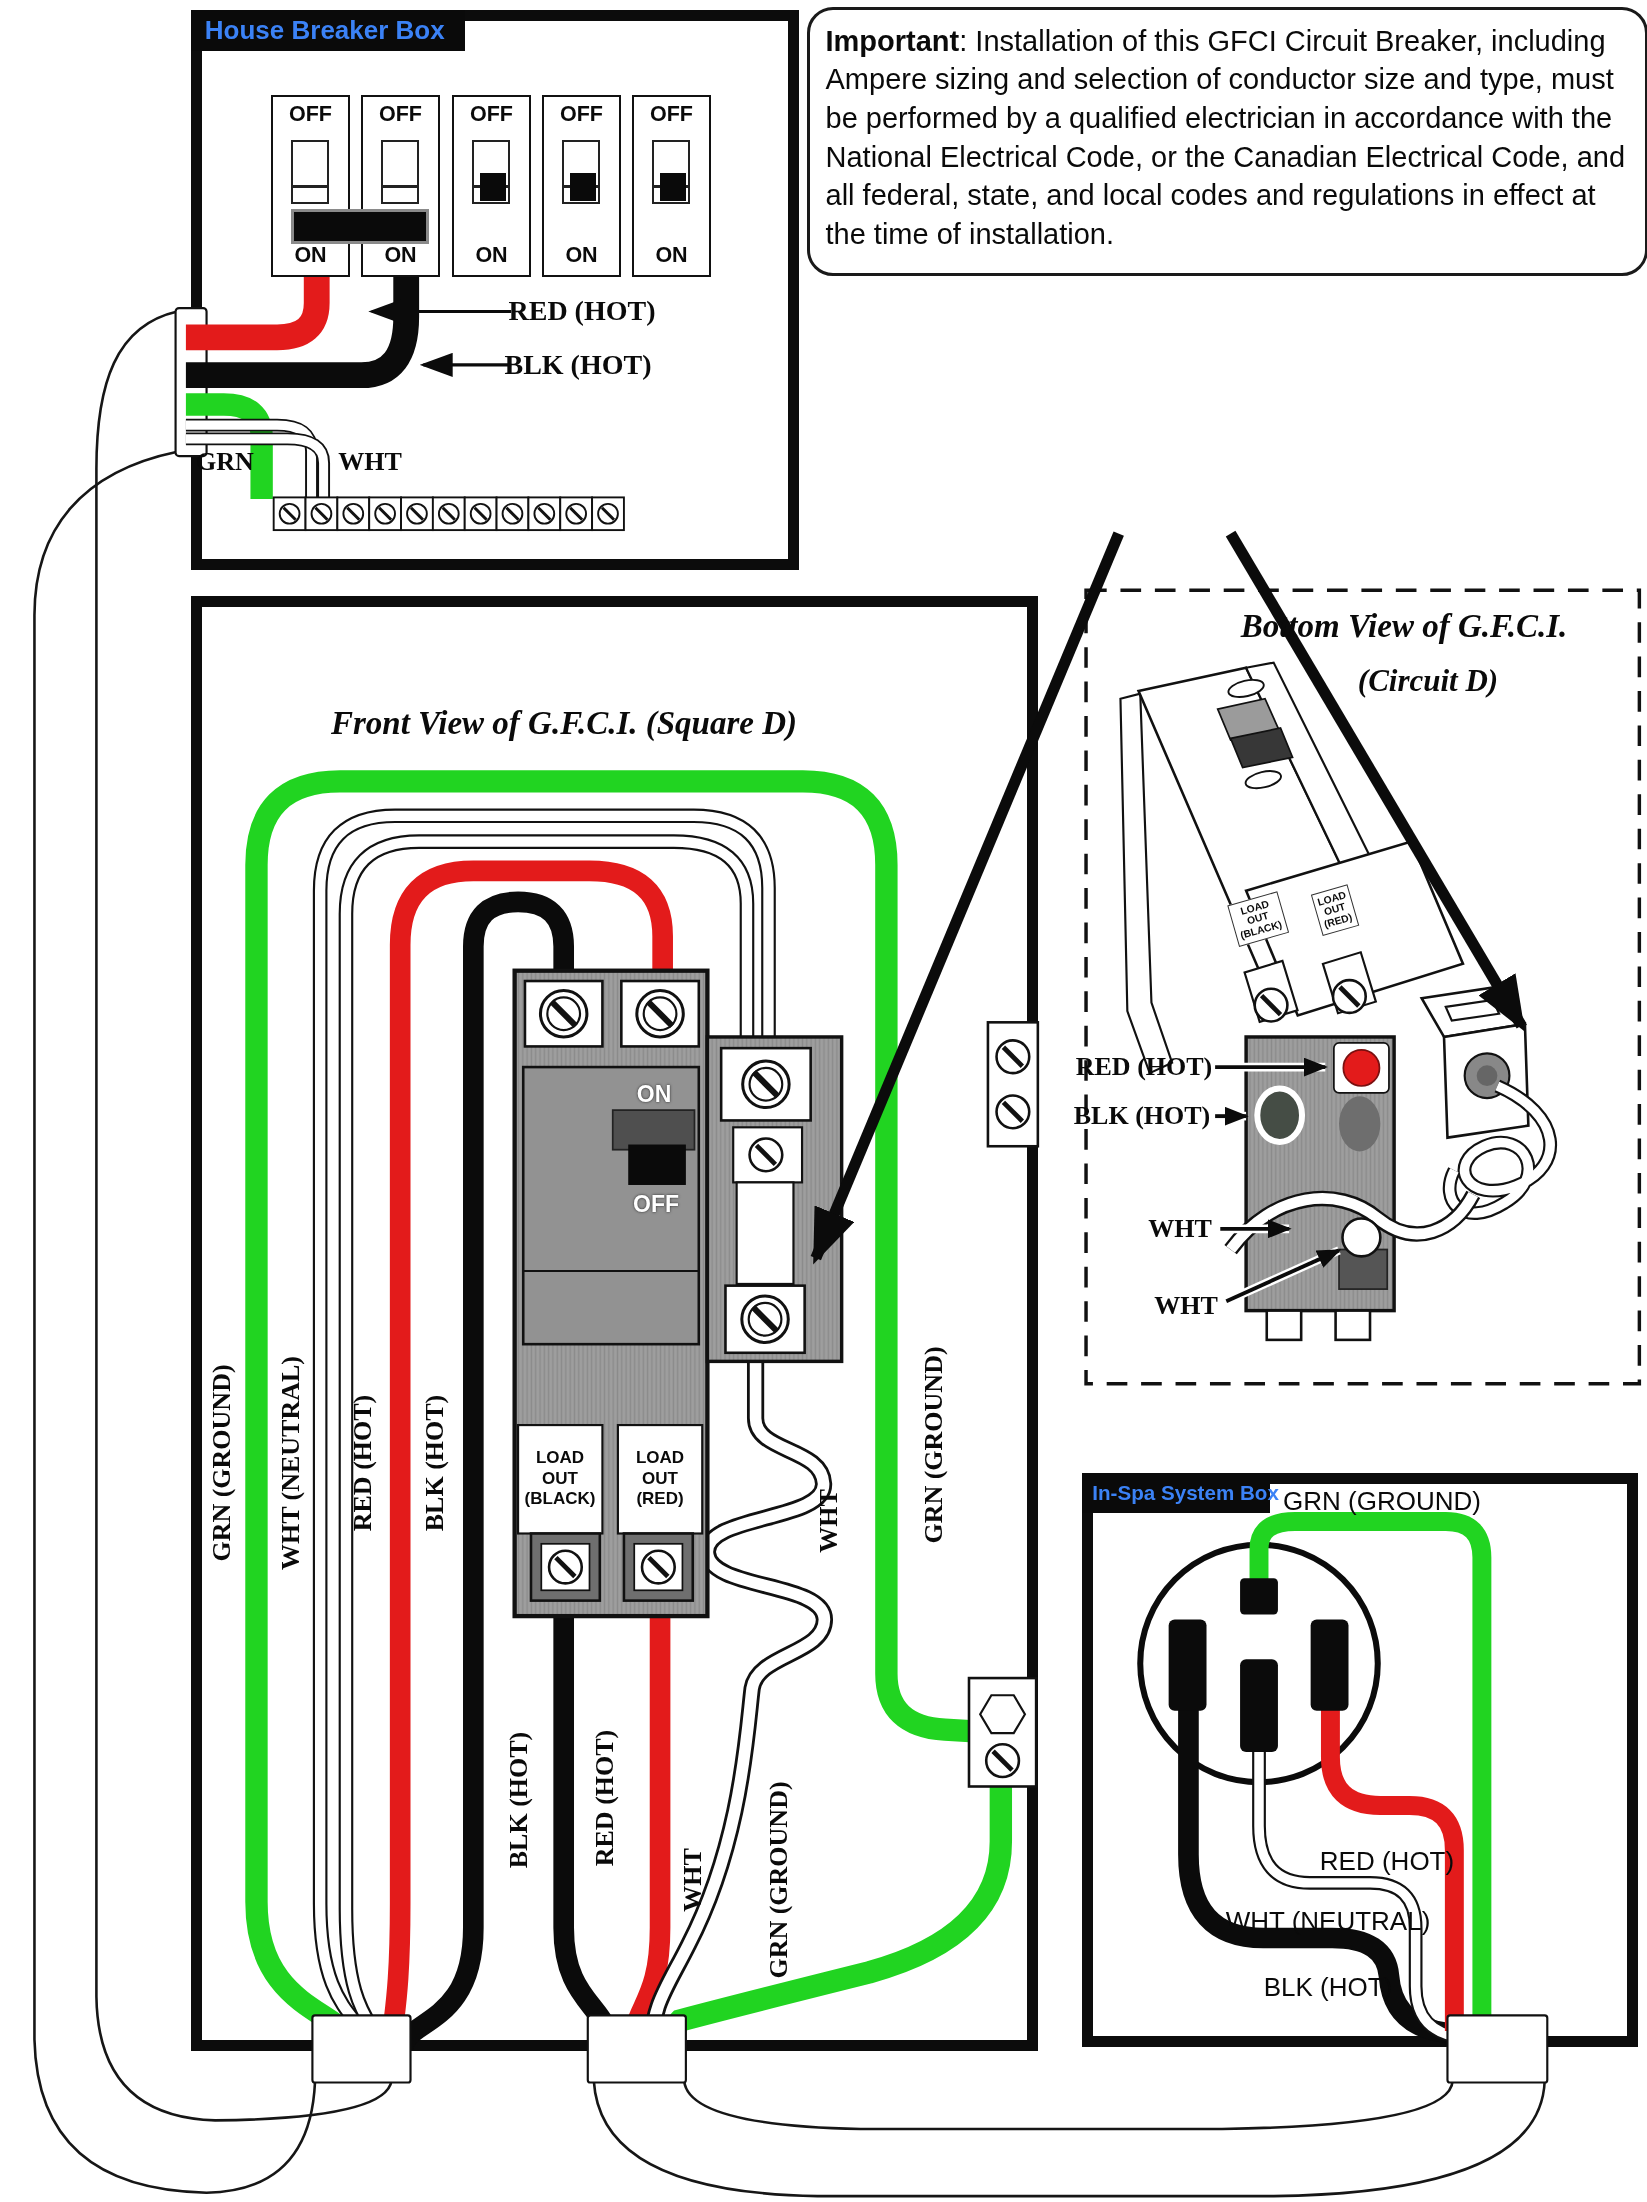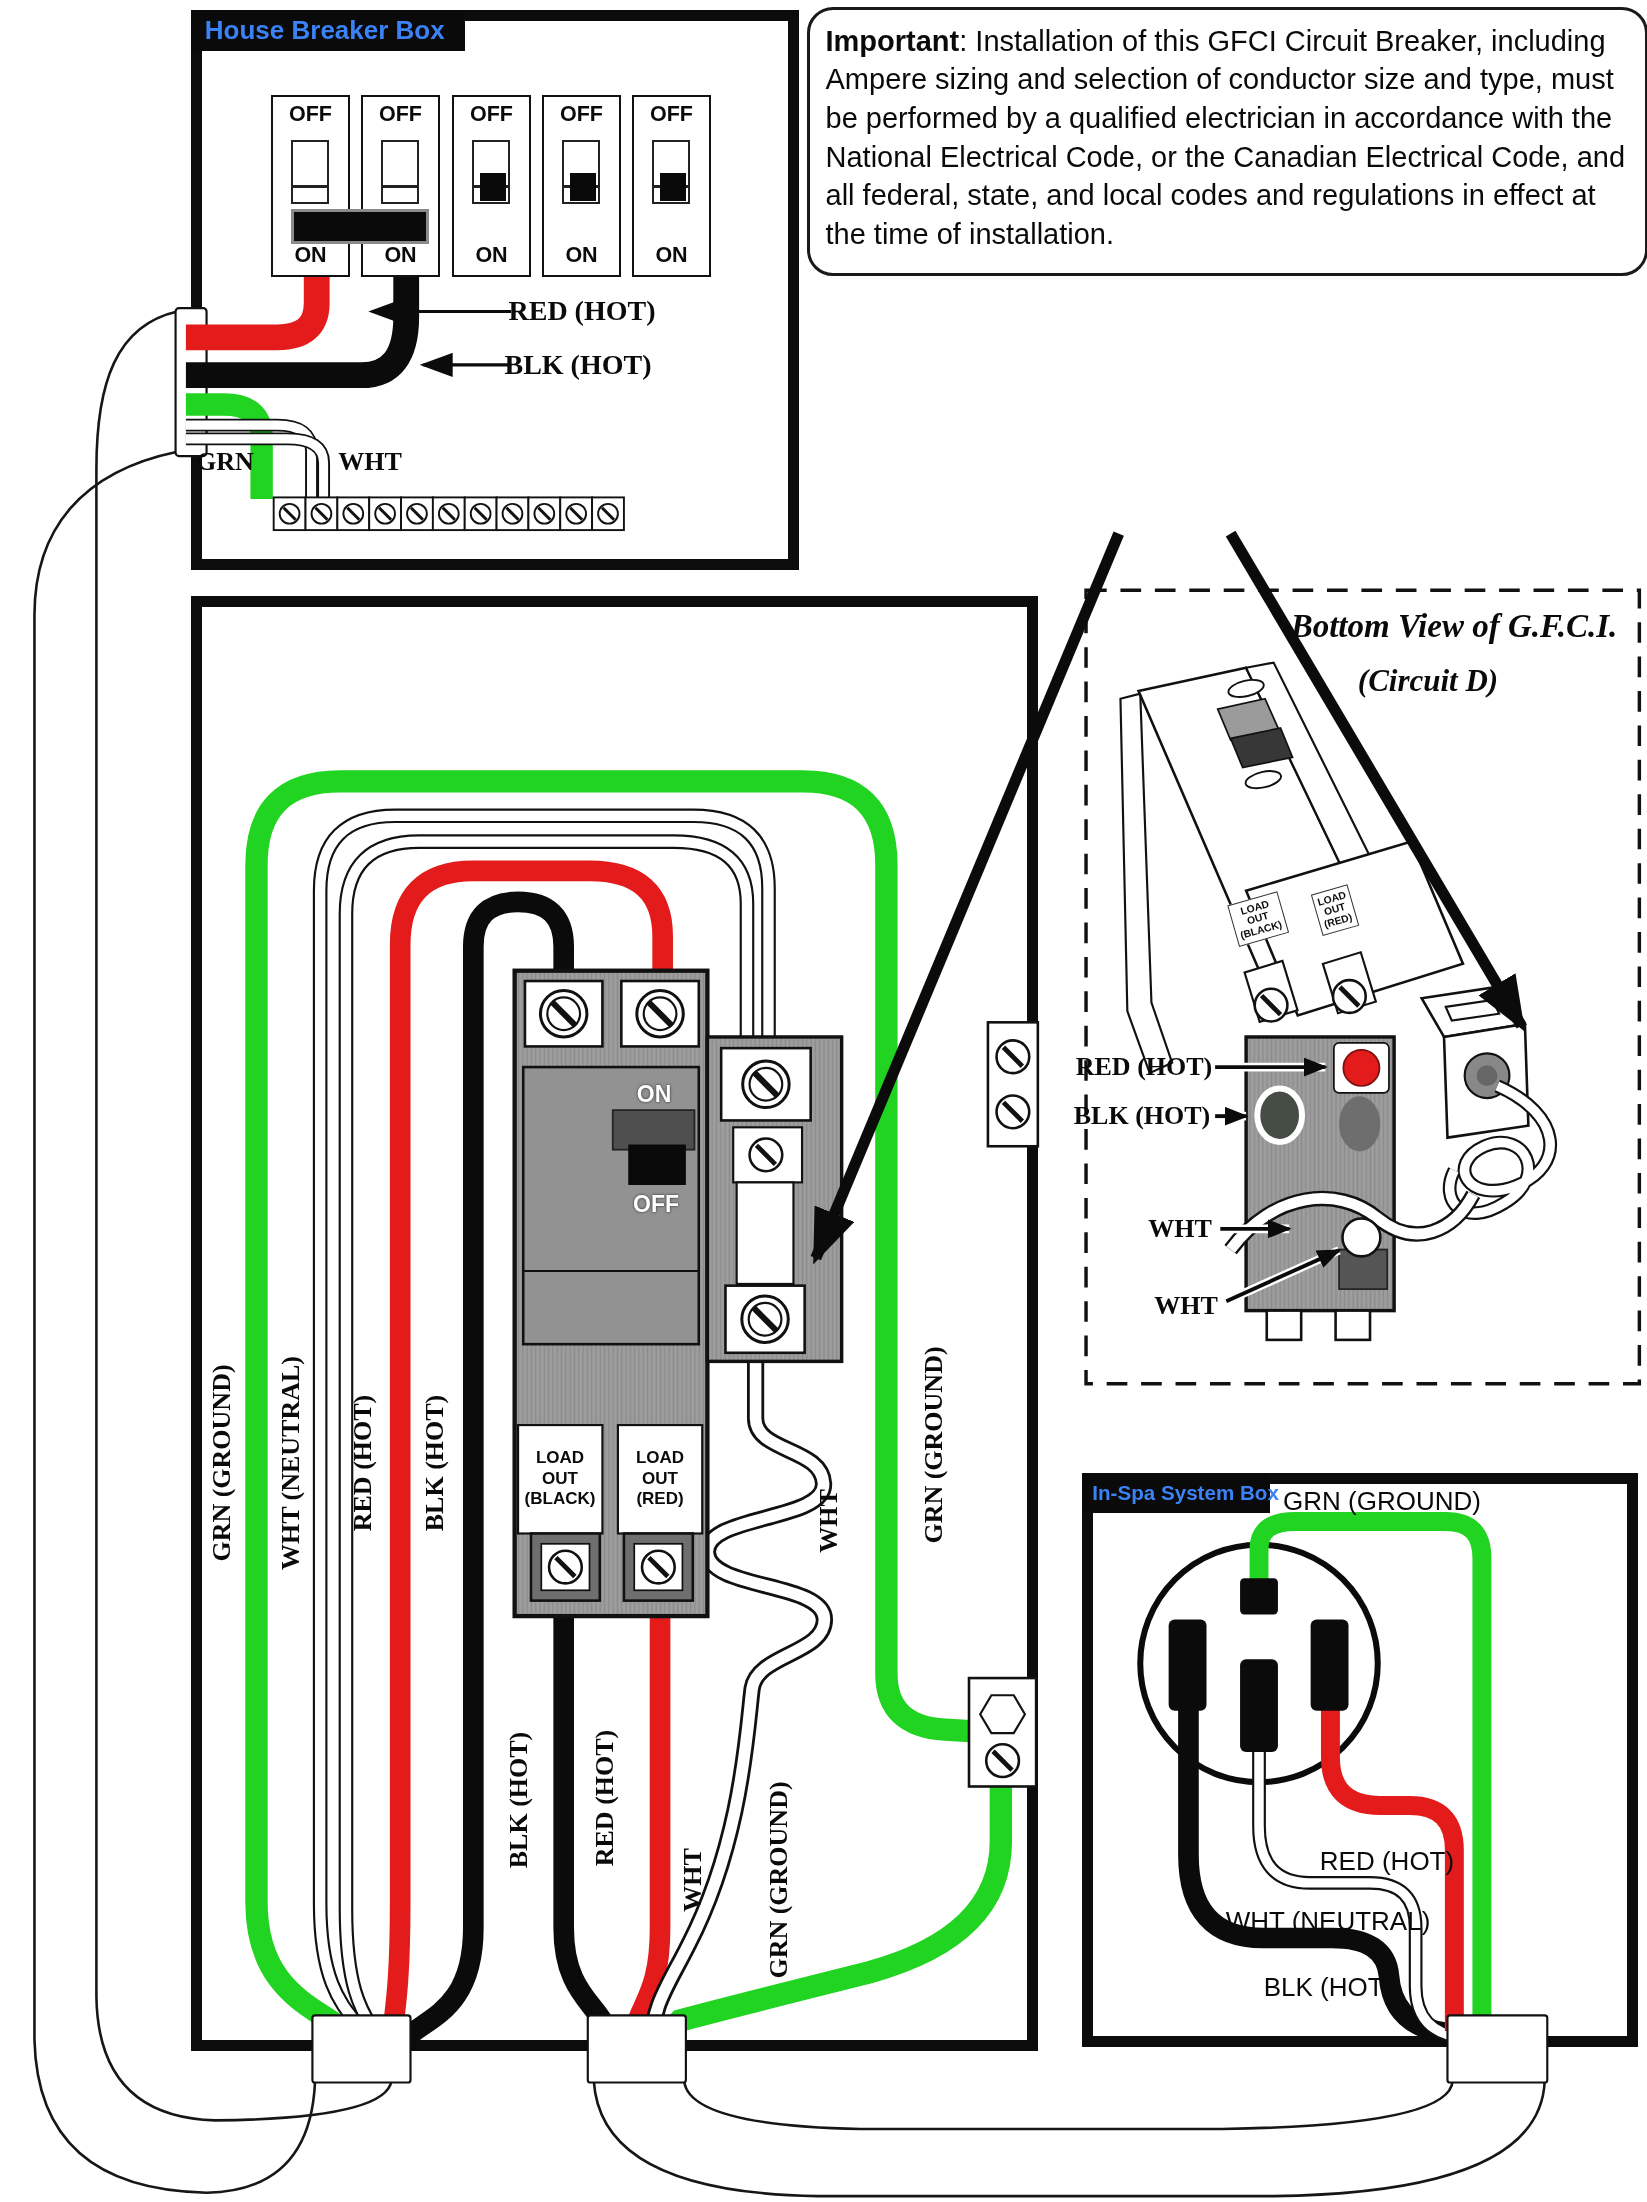--- a/index.html
+++ b/index.html
@@ -312,20 +312,21 @@
     <div class="sq"></div>
     <div class="on">ON</div>
   </div>
   <div class="tiebar"></div>
 
   <div class="slab" style="left:582px;top:311px;font-size:28px;">RED (HOT)</div>
   <div class="slab" style="left:578px;top:365px;font-size:28px;">BLK (HOT)</div>
   <div class="slab" style="left:225px;top:462px;font-size:26px;">GRN</div>
   <div class="slab" style="left:370px;top:462px;font-size:26px;">WHT</div>
 
+  <div class="caption" style="left:564px;top:723px;font-size:33px;">Front View of G.F.C.I. (Square D)</div>
   <div class="gfcitxt" style="left:654px;top:1094px;font-size:23px;">ON</div>
   <div class="gfcitxt" style="left:656px;top:1204px;font-size:23px;">OFF</div>
 
   <div class="loadbox" style="left:518px;top:1425px;width:84px;height:108px;">
     <div>LOAD</div>
     <div>OUT</div>
     <div>(BLACK)</div>
   </div>
   <div class="loadbox" style="left:618px;top:1425px;width:84px;height:108px;">
     <div>LOAD</div>
@@ -337,21 +338,21 @@
   <div class="vlab" style="left:291px;top:1463px;font-size:26px;">WHT (NEUTRAL)</div>
   <div class="vlab" style="left:363px;top:1463px;font-size:26px;">RED (HOT)</div>
   <div class="vlab" style="left:435px;top:1463px;font-size:26px;">BLK (HOT)</div>
   <div class="vlab" style="left:934px;top:1445px;font-size:26px;">GRN (GROUND)</div>
   <div class="vlab" style="left:829px;top:1521px;font-size:26px;">WHT</div>
   <div class="vlab" style="left:519px;top:1800px;font-size:26px;">BLK (HOT)</div>
   <div class="vlab" style="left:605px;top:1798px;font-size:26px;">RED (HOT)</div>
   <div class="vlab" style="left:693px;top:1880px;font-size:26px;">WHT</div>
   <div class="vlab" style="left:779px;top:1880px;font-size:26px;">GRN (GROUND)</div>
 
-  <div class="caption" style="left:1454px;top:626px;font-size:33px;">Bottom View of G.F.C.I.</div>
+  <div class="caption" style="left:1404px;top:626px;font-size:33px;">Bottom View of G.F.C.I.</div>
   <div class="caption" style="left:1428px;top:681px;font-size:31px;">(Circuit D)</div>
   <div class="slab" style="left:1144px;top:1067px;font-size:26px;">RED (HOT)</div>
   <div class="slab" style="left:1142px;top:1116px;font-size:26px;">BLK (HOT)</div>
   <div class="slab" style="left:1180px;top:1229px;font-size:26px;">WHT</div>
   <div class="slab" style="left:1186px;top:1306px;font-size:26px;">WHT</div>
   <div class="isoload" style="left:1258px;top:919px;">
     <div>LOAD</div>
     <div>OUT</div>
     <div>(BLACK)</div>
   </div>

